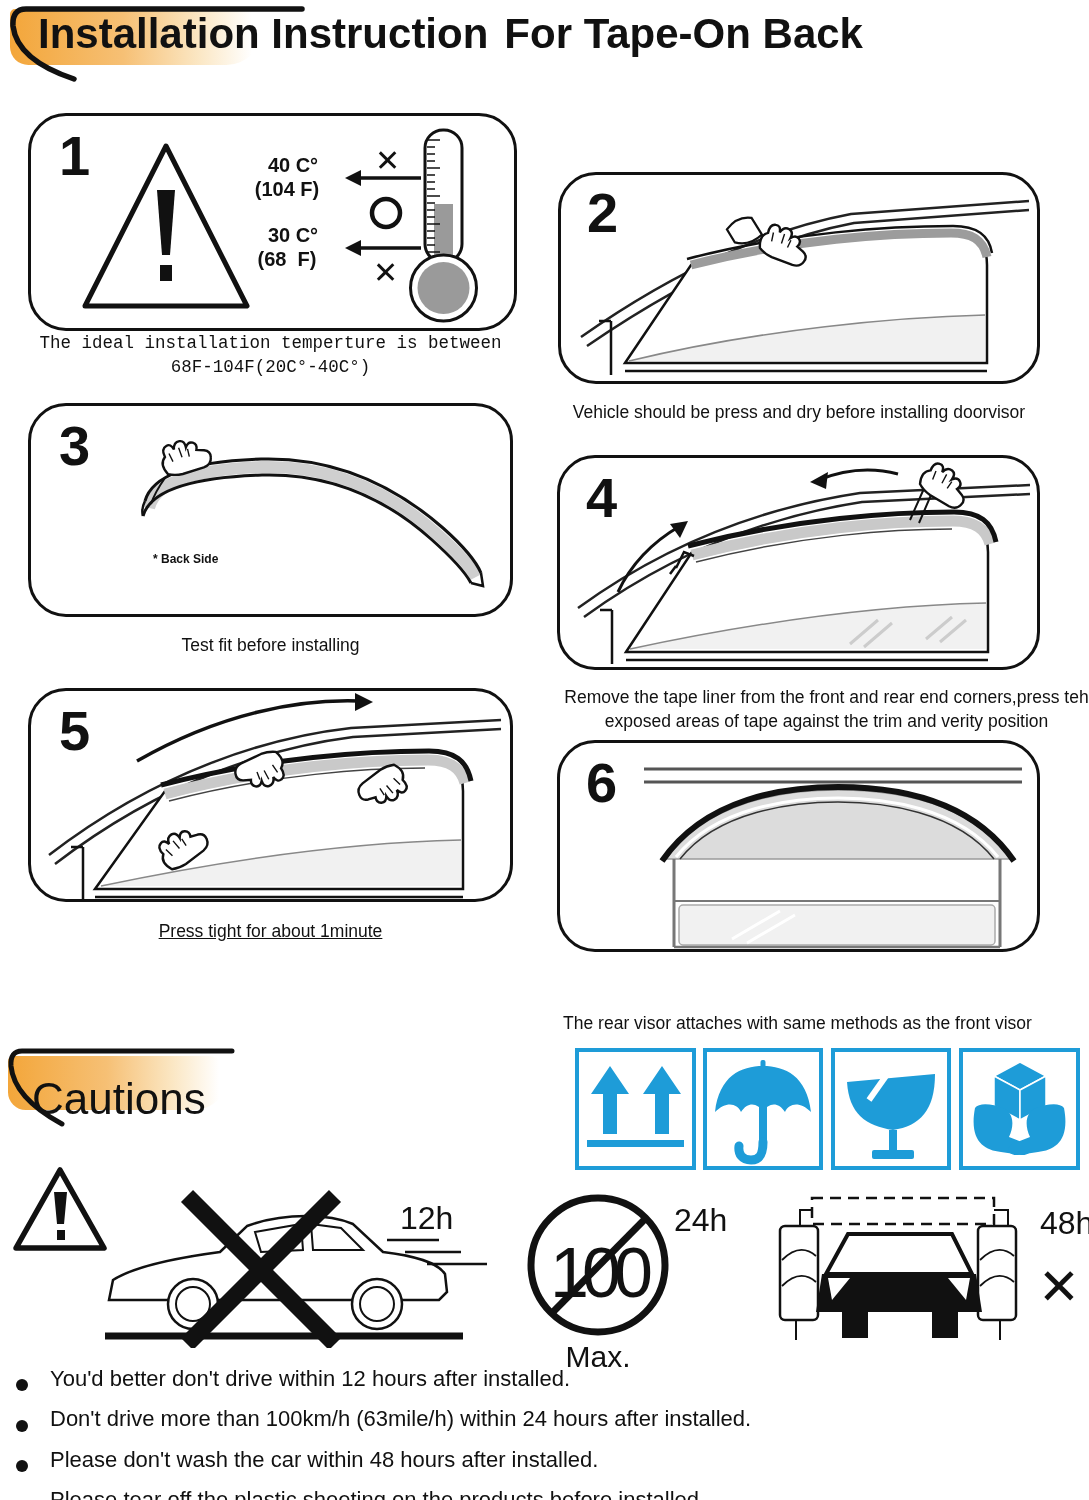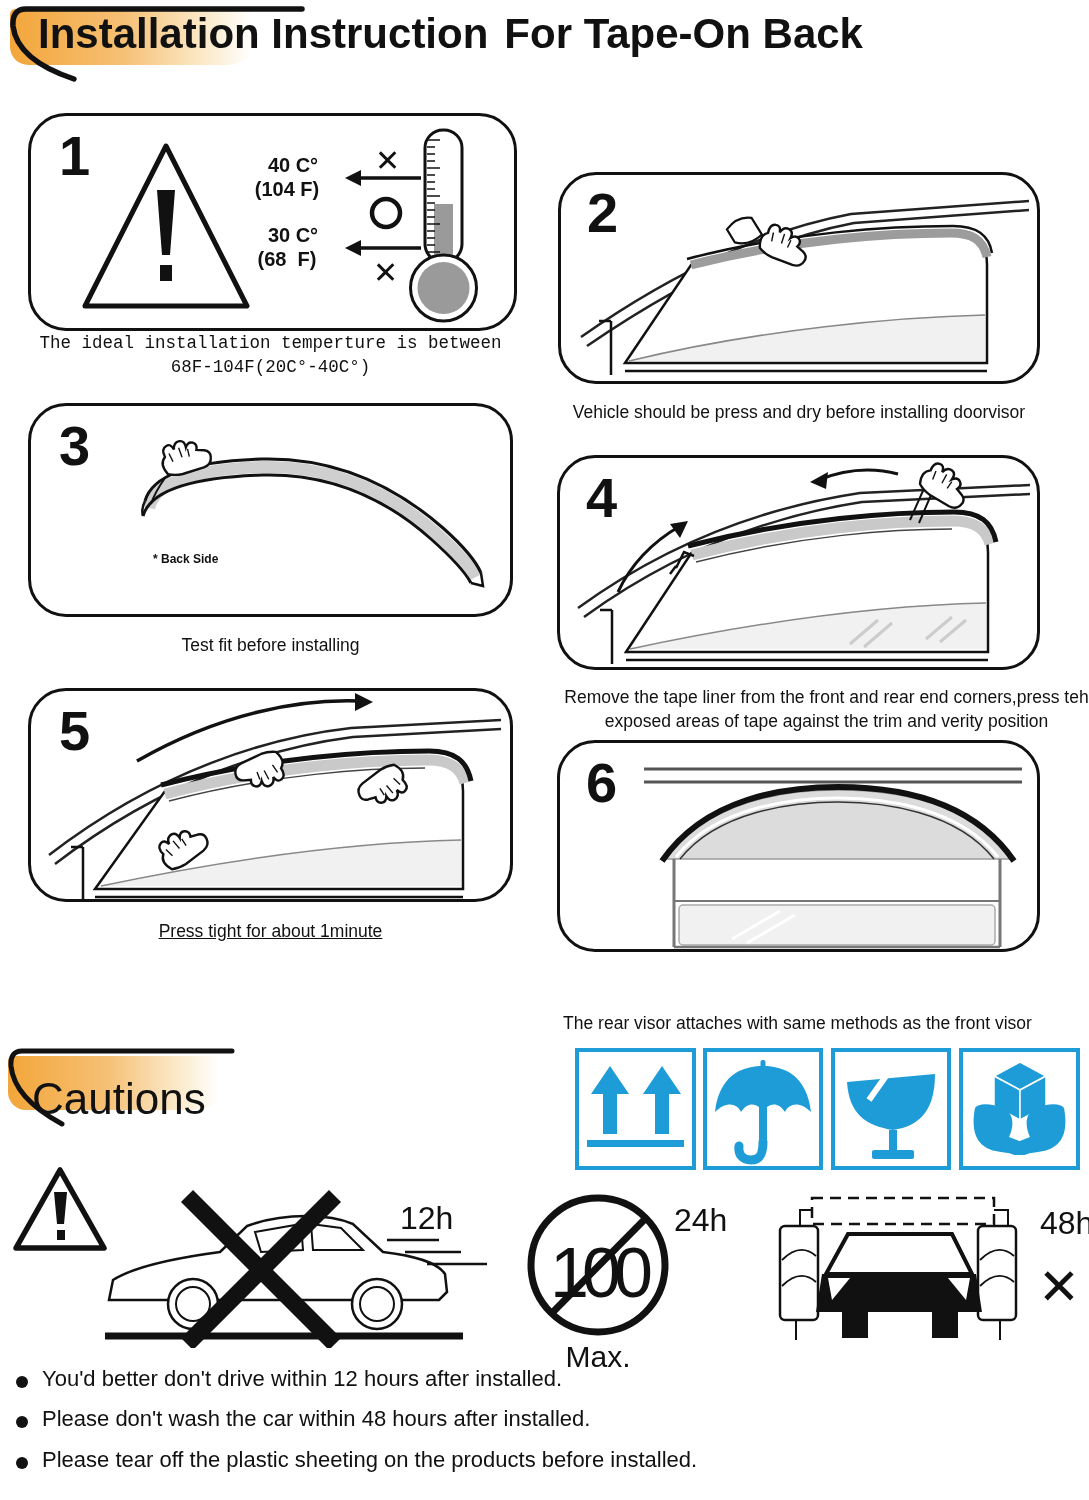--- a/index.html
+++ b/index.html
@@ -23,21 +23,21 @@
   
   .cautions-title{font-size:44px;font-weight:400;}
   .hourtxt{font-size:32px;}
   .speedval{font-size:70px;letter-spacing:-7px;line-height:1;}
   .maxtxt{font-size:30px;text-align:center;}
   .bigx{font-size:50px;font-weight:900;line-height:1;}
   .pkg-icon{border:4px solid var(--accent-blue);background:#fff;box-sizing:border-box;}
   .b-fill{fill:var(--accent-blue);}
   .b-stroke{stroke:var(--accent-blue);}
   ul.bullets{list-style:none;margin:0;padding:0;}
-  ul.bullets li{display:flex;align-items:center;margin-bottom:15px;font-size:22px;line-height:1.15;}
+  ul.bullets li{display:flex;align-items:flex-end;margin-bottom:15px;font-size:22px;line-height:1.15;gap:8px;}
   ul.bullets .dot{flex:0 0 12px;width:12px;height:12px;border-radius:50%;background:#111;margin:7px 14px 0 4px;}
   svg{display:block;}
 </style>
 </head>
 <body>
 
 <svg width="0" height="0" style="position:absolute" aria-hidden="true">
   <defs>
     <symbol id="glove" overflow="visible">
       <path d="M6,30 q-5,-12 3,-17 q-1,-9 5,-10 q5,-1 6,6 q2,-7 8,-6 q5,1 4,8 q4,-5 8,-2 q4,3 1,8 l7,3 q6,3 4,9 q-2,7 -10,7 l-22,-1 q-8,-1 -14,-5 z" fill="#fff" stroke="#111" stroke-width="2.4"></path>
@@ -279,19 +279,23 @@
 <div class="abs hourtxt" style="left:1040px;top:1205px;">48h</div>
 <div class="abs bigx" style="left:1038px;top:1262px;">✕</div>
 
 <ul class="bullets abs" style="left:12px;top:1366px;width:1065px;">
   <li>
       <span class="dot"></span>
       <span>You'd better don't drive within 12 hours after installed.</span>
     </li>
   <li>
       <span class="dot"></span>
+      <span>Don't drive more than 100km/h (63mile/h) within 24 hours after installed.</span>
+    </li>
+  <li>
+      <span class="dot"></span>
       <span>Please don't wash the car within 48 hours after installed.</span>
     </li>
   <li>
       <span class="dot"></span>
       <span>Please tear off the plastic sheeting on the products before installed.</span>
     </li>
 </ul>
 
 </body></html>

